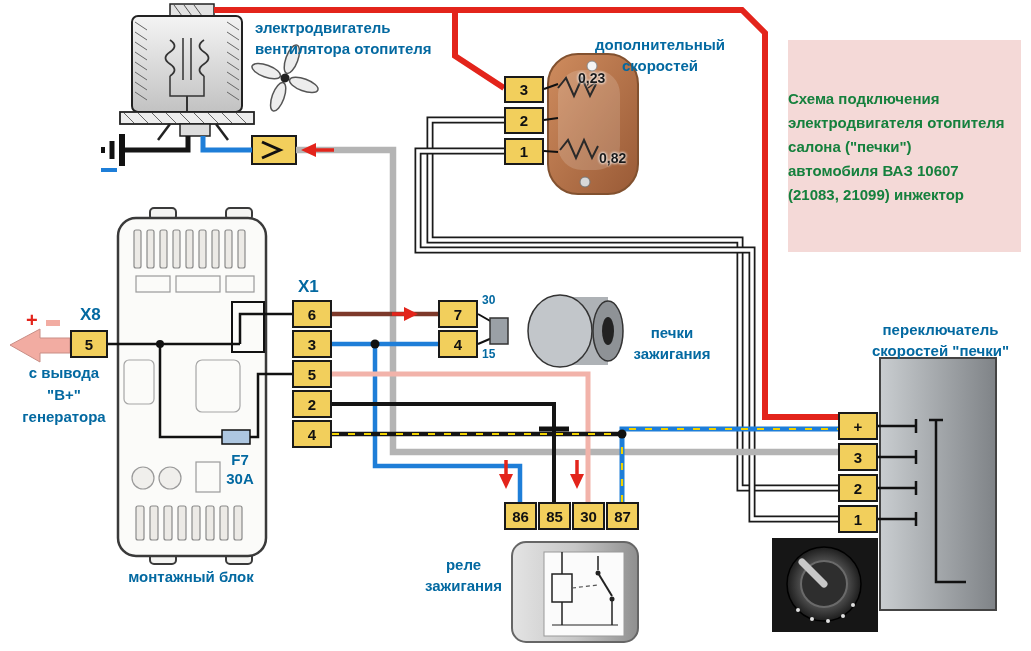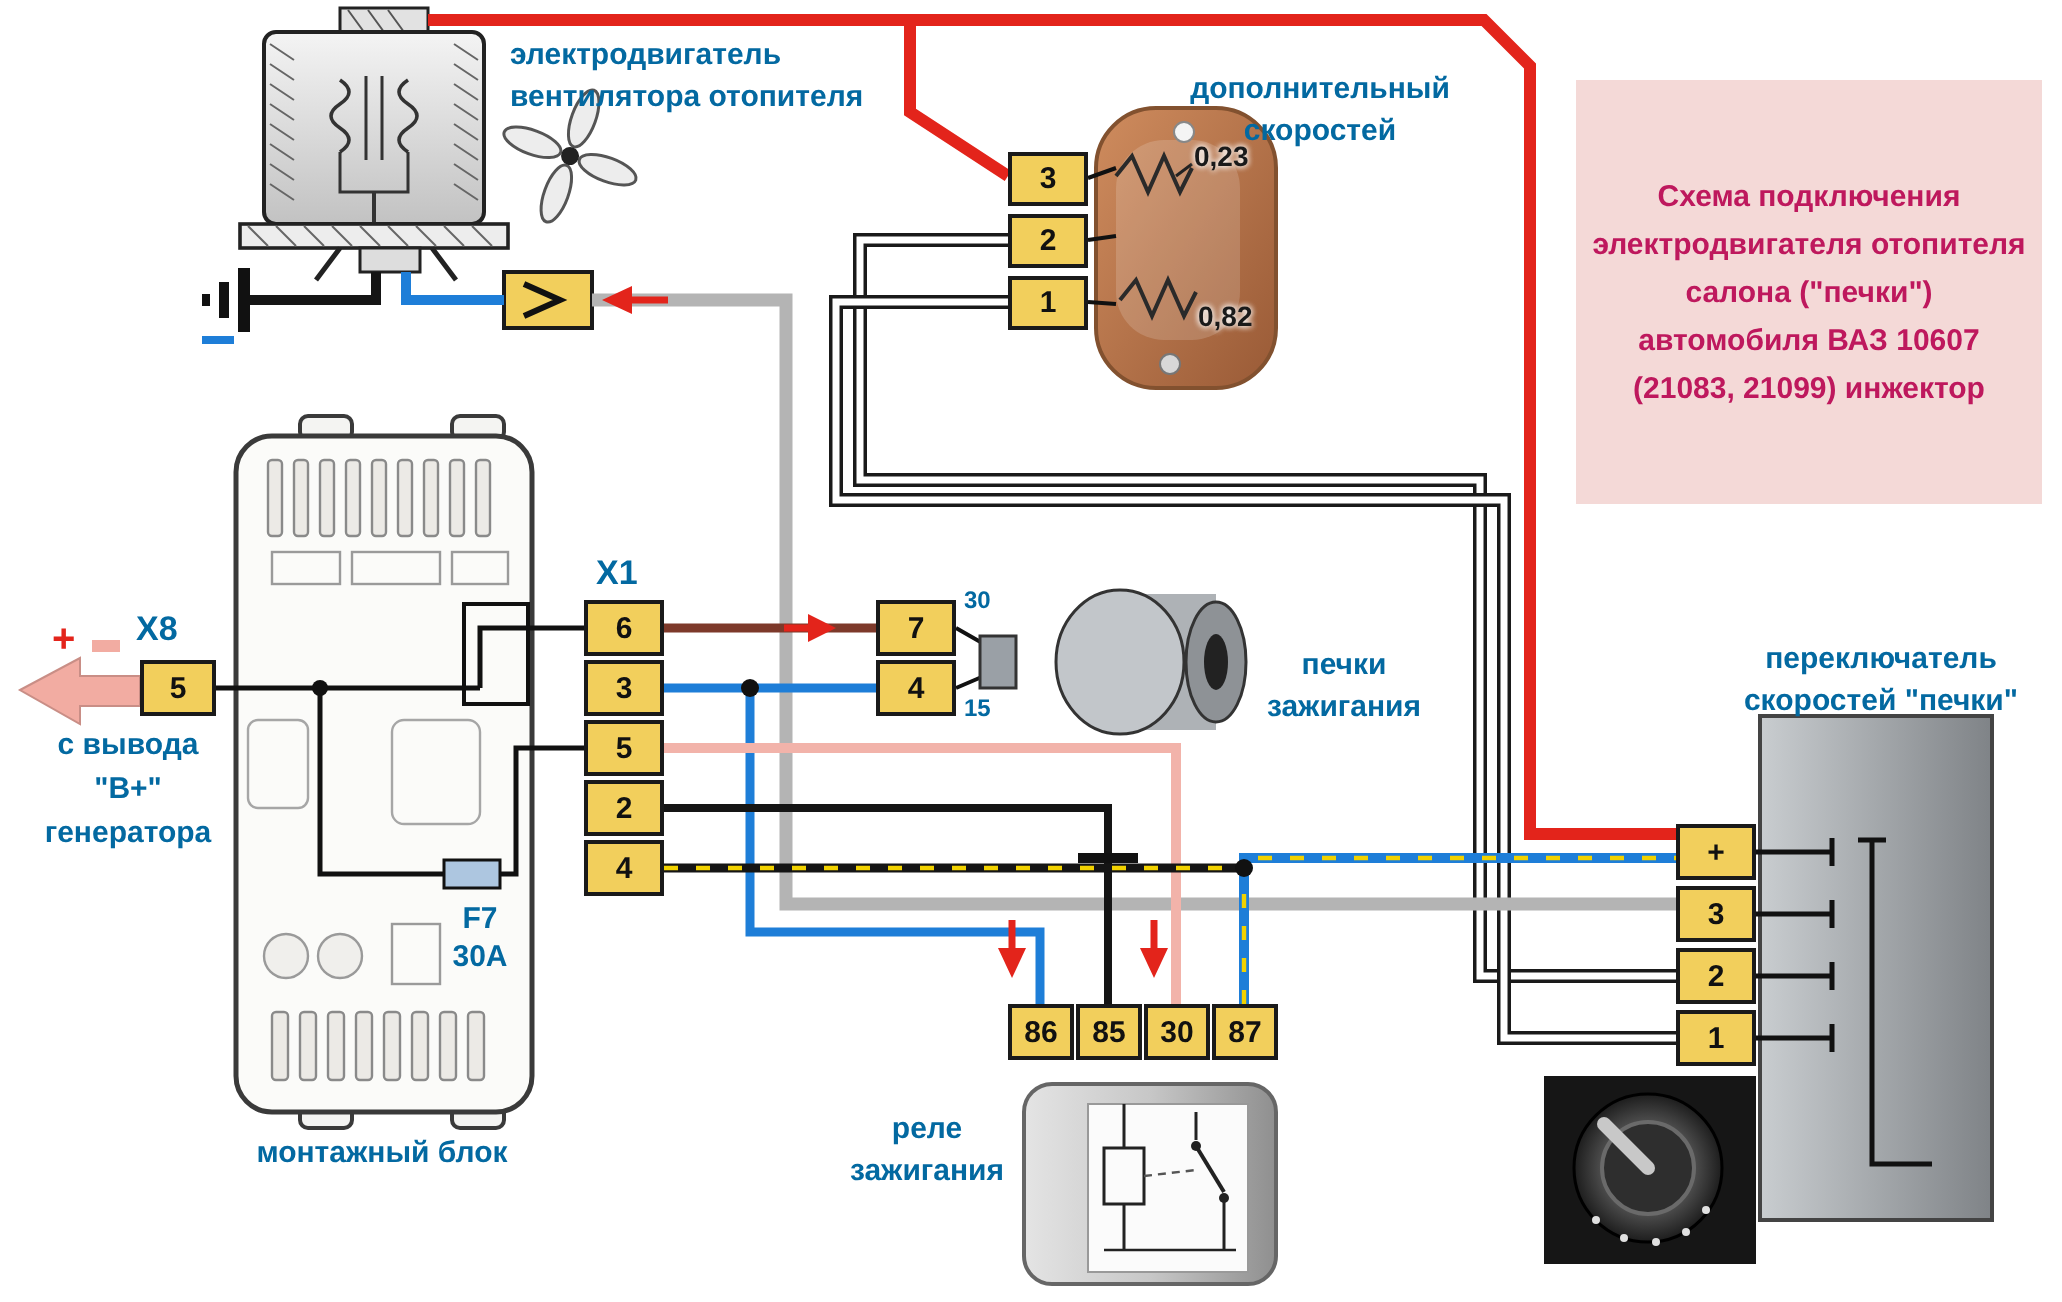--- a/index.html
+++ b/index.html
@@ -6,21 +6,21 @@
   #stage{position:relative;width:1031px;height:651px;background:#ffffff;overflow:hidden;
          font-family:"Liberation Sans",sans-serif;}
   #wires{position:absolute;left:0;top:0;}
   .pin{position:absolute;background:#f2cf5c;border:2px solid #1a1a1a;box-sizing:border-box;
        display:flex;align-items:center;justify-content:center;font-weight:bold;font-size:15px;color:#111;}
   .lbl{position:absolute;font-weight:bold;color:#0369a1;font-size:15px;line-height:21px;}
   .center{text-align:center;}
   .small{font-size:12px;line-height:13px;}
   .big{font-size:17px;}
   .info{position:absolute;left:788px;top:40px;width:233px;height:212px;background:#f4d9d7;
-        color:#be185d;font-weight:bold;font-size:15px;text-align:center;
+        color:#15803d;font-weight:bold;font-size:15px;
         display:flex;flex-direction:column;justify-content:center;gap:7px;}
   .val{position:absolute;font-weight:bold;font-size:14px;color:#1a1a1a;text-shadow:0 0 3px #fff,0 0 3px #fff;}
   .plus{position:absolute;color:#e3241b;font-weight:bold;font-size:20px;line-height:20px;}
   .pinkdash{position:absolute;background:#f2aca2;width:14px;height:6px;}
 </style>
 </head>
 <body>
 
 <div id="stage">
 
@@ -249,24 +249,24 @@
 </div>
 
 <div class="info">
   <div>Схема подключения</div>
   <div>электродвигателя отопителя</div>
   <div>салона ("печки")</div>
   <div>автомобиля ВАЗ 10607</div>
   <div>(21083, 21099) инжектор</div>
 </div>
 
-<div class="val" style="left:587px;top:70px;padding-left:10px;">0,23</div>
+<div class="val" style="left:568px;top:70px;padding-left:10px;">0,23</div>
 <div class="val" style="left:599px;top:150px;">0,82</div>
 
-<div class="lbl big" style="left:68px;top:304px;">X8</div>
+<div class="lbl big" style="left:80px;top:304px;">X8</div>
 <div class="lbl big" style="left:298px;top:276px;">X1</div>
 
 <div class="plus" style="left:26px;top:310px;">+</div>
 <div class="pinkdash" style="left:46px;top:320px;"></div>
 
 <div class="lbl center" style="left:5px;top:362px;width:118px;line-height:22px;">
   <div>с вывода</div>
   <div>"В+"</div>
   <div>генератора</div>
 </div>

